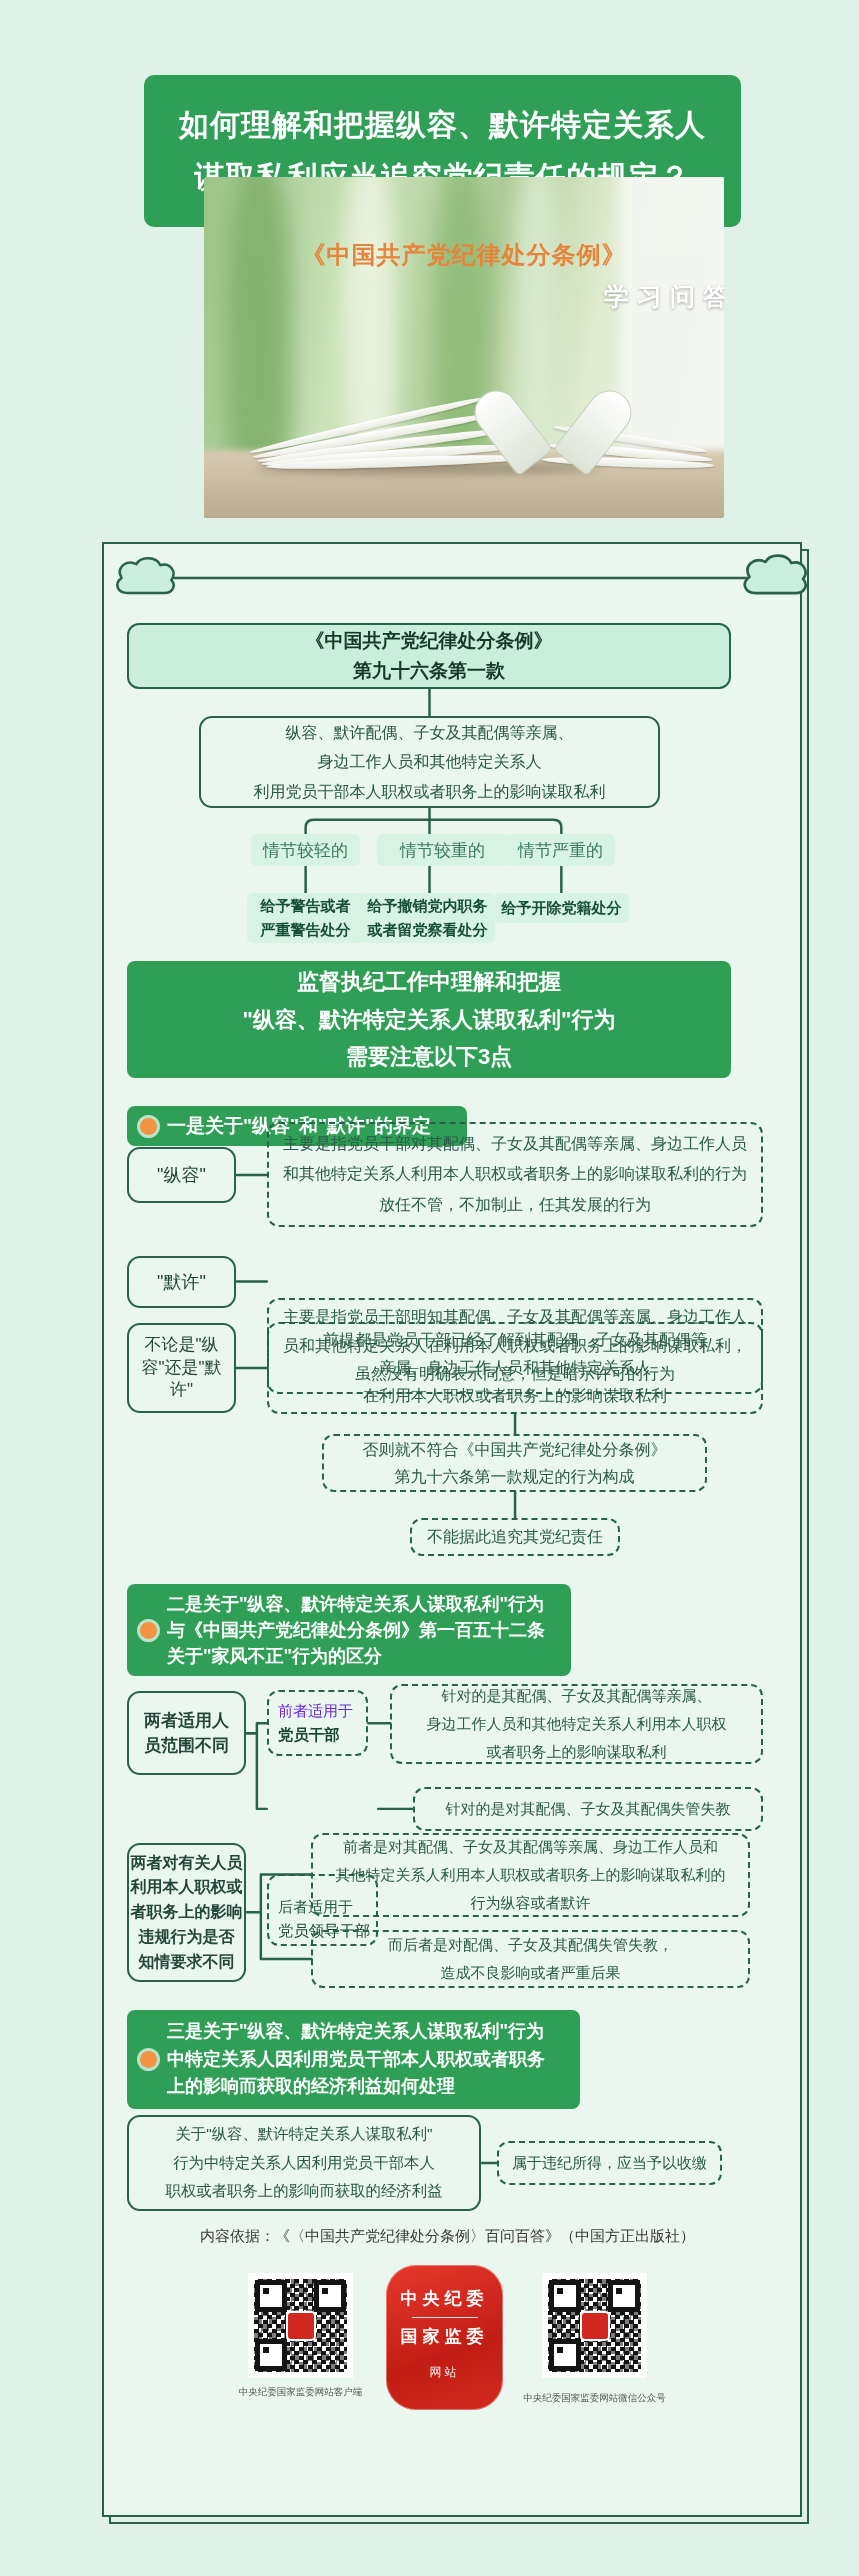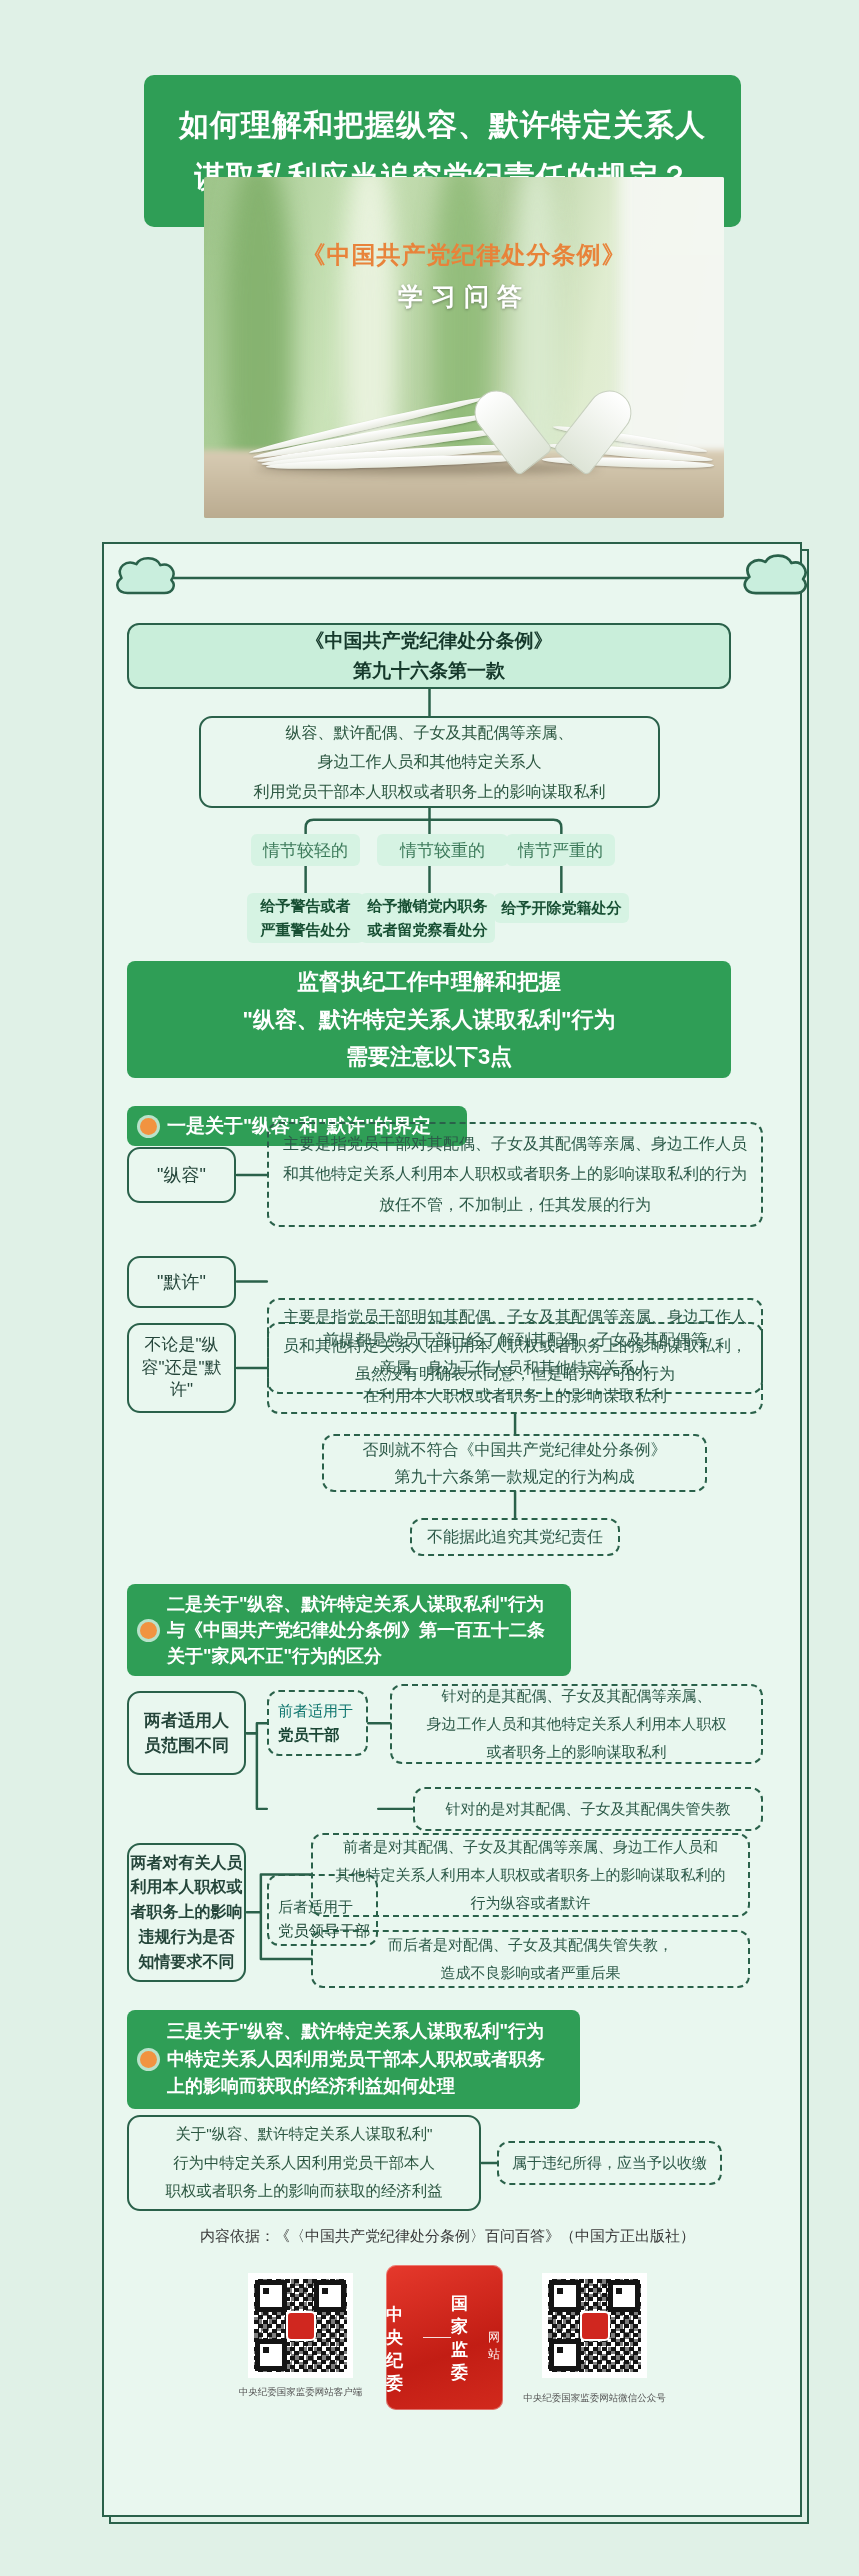--- a/index.html
+++ b/index.html
@@ -28,21 +28,21 @@
   .ph-w{right:-4%;top:-5%;width:24%;height:110%;background:#f4f7f2;opacity:.95;filter:blur(7px);position:absolute;}
   .ph-table{position:absolute;left:-2%;bottom:-2%;width:104%;height:22%;background:linear-gradient(#d8ccb4,#b7a88c);filter:blur(3px);}
   .ph-shadow{position:absolute;left:10%;bottom:13%;width:66%;height:12px;background:rgba(70,58,36,.38);border-radius:50%;filter:blur(5px);}
   .pg{position:absolute;background:linear-gradient(#ffffff,#e7eadf);border-radius:50%;box-shadow:0 1px 2px rgba(0,0,0,.22);}
   .heart{position:absolute;left:57%;bottom:16%;width:119px;height:103px;}
   .heart div{position:absolute;width:42px;height:84px;background:linear-gradient(#ffffff,#dde4d6);border:1px solid #c8d0c0;border-radius:22px 22px 6px 6px;bottom:0;}
   .heart .l{left:14px;transform:rotate(-38deg);transform-origin:bottom center;}
   .heart .r{left:48px;transform:rotate(38deg);transform-origin:bottom center;}
   .ph-title{position:absolute;left:0;top:62px;width:100%;text-align:center;color:#e8833a;
     font-family:"Liberation Serif",serif;font-weight:bold;font-size:24px;letter-spacing:1px;}
-  .ph-sub{position:absolute;left:0;top:103px;width:100%;text-align:center;color:#fff;
+  .ph-sub{position:absolute;left:12px;top:103px;width:100%;text-align:right;color:#fff;
     font-family:"Liberation Serif",serif;font-weight:bold;font-size:25px;letter-spacing:8px;text-shadow:0 1px 3px rgba(0,0,0,.35);}
 
   
   .frame-shadow{left:109px;top:549px;width:700px;height:1975px;border:2px solid #2a614a;background:#e0f1e7;}
   .frame{left:102px;top:542px;width:700px;height:1975px;border:2px solid #2a614a;background:#e9f7ef;}
 
   svg.overlay{position:absolute;left:0;top:0;pointer-events:none;}
   .ln{stroke:#2a614a;stroke-width:2.5;fill:none;stroke-linecap:round;stroke-linejoin:round;}
   .cloud{fill:#c9eedd;stroke:#2a614a;stroke-width:2.5;stroke-linejoin:round;}
 
@@ -80,24 +80,24 @@
     repeating-conic-gradient(#141414 0% 25%,#ffffff 0% 50%);
     background-size:9px 9px;}
   .qr .noise2{position:absolute;inset:3px;background:
     repeating-conic-gradient(#141414 0% 25%,transparent 0% 50%);
     background-size:15px 15px;opacity:.55;}
   .finder{position:absolute;width:22px;height:22px;border:5px solid #141414;background:#fff;}
   .finder i{position:absolute;left:3px;top:3px;width:6px;height:6px;background:#141414;display:block;}
   .qr-chip{position:absolute;left:50%;top:50%;transform:translate(-50%,-50%);width:26px;height:26px;background:#d0271f;border:2px solid #fff;border-radius:5px;}
   .qr-cap{font-size:9.5px;color:#555;text-align:center;}
 
-  .badge{left:386px;top:2265px;width:117px;height:145px;border-radius:10px;
+  .badge{left:386px;top:2265px;width:117px;height:145px;border-radius:30px;
     background:linear-gradient(160deg,#e6392c,#c21d14 60%,#d22a1d);
     box-shadow:inset 0 0 0 1px rgba(255,255,255,.35);
-    display:flex;flex-direction:row;align-items:center;color:#fff;
+    display:flex;flex-direction:column;align-items:center;color:#fff;
     font-family:"Liberation Serif",serif;}
   .badge .l1{margin-top:22px;font-size:17px;font-weight:bold;letter-spacing:5px;}
   .badge .hr{width:66px;height:1px;background:rgba(255,255,255,.85);margin:7px 0;}
   .badge .l2{font-size:17px;font-weight:bold;letter-spacing:5px;}
   .badge .l3{margin-top:16px;font-size:12px;letter-spacing:3px;opacity:.95;}
 
   .source{left:109px;top:2227px;width:677px;text-align:center;font-size:15px;color:#3a3a3a;}
 </style>
 </head>
 <body>
@@ -249,21 +249,21 @@
     <span class="t pre">二是关于"纵容、默许特定关系人谋取私利"行为
 与《中国共产党纪律处分条例》第一百五十二条
 关于"家风不正"行为的区分</span>
   </div>
 
   <div class="abs lbl center" style="left:127px;top:1691px;width:119px;height:84px;">
     <div class="t pre" style="font-size:17px;font-weight:bold;line-height:1.5;">两者适用人
 员范围不同</div>
   </div>
   <div class="abs dash" style="left:267px;top:1690px;width:101px;height:66px;display:flex;flex-direction:column;justify-content:center;padding-left:9px;">
-    <div style="font-size:15px;color:#0f766e;line-height:1.5;">前者适用于</div>
+    <div style="font-size:15px;color:#6d28d9;line-height:1.5;">前者适用于</div>
     <div style="font-size:15.4px;color:#1c4736;font-weight:bold;line-height:1.5;">党员干部</div>
   </div>
   <div class="abs dash dash15 center" style="left:390px;top:1684px;width:373px;height:80px;">
     <div class="t pre">针对的是其配偶、子女及其配偶等亲属、
 身边工作人员和其他特定关系人利用本人职权
 或者职务上的影响谋取私利</div>
   </div>
   <div class="abs dash" style="left:267px;top:1874px;width:111px;height:72px;display:flex;flex-direction:column;justify-content:flex-end;padding-left:9px;">
     <div style="font-size:15px;color:#2c5948;line-height:1.6;">后者适用于</div>
     <div style="font-size:15.4px;color:#1c4736;font-weight:normal;line-height:1.6;">党员领导干部</div>

